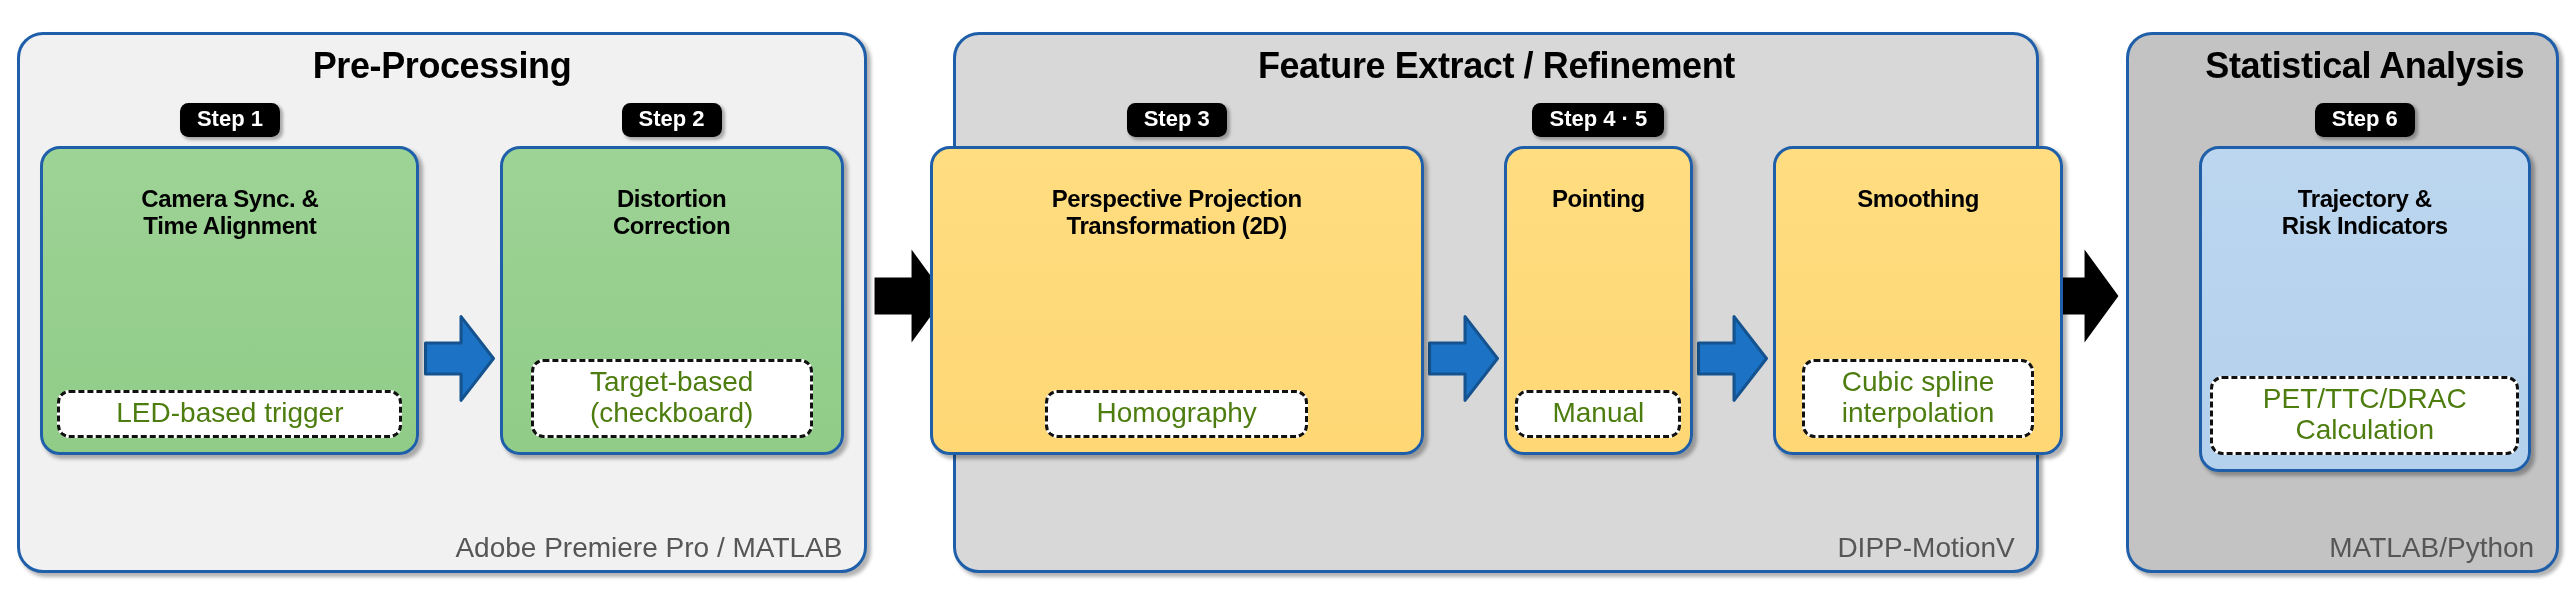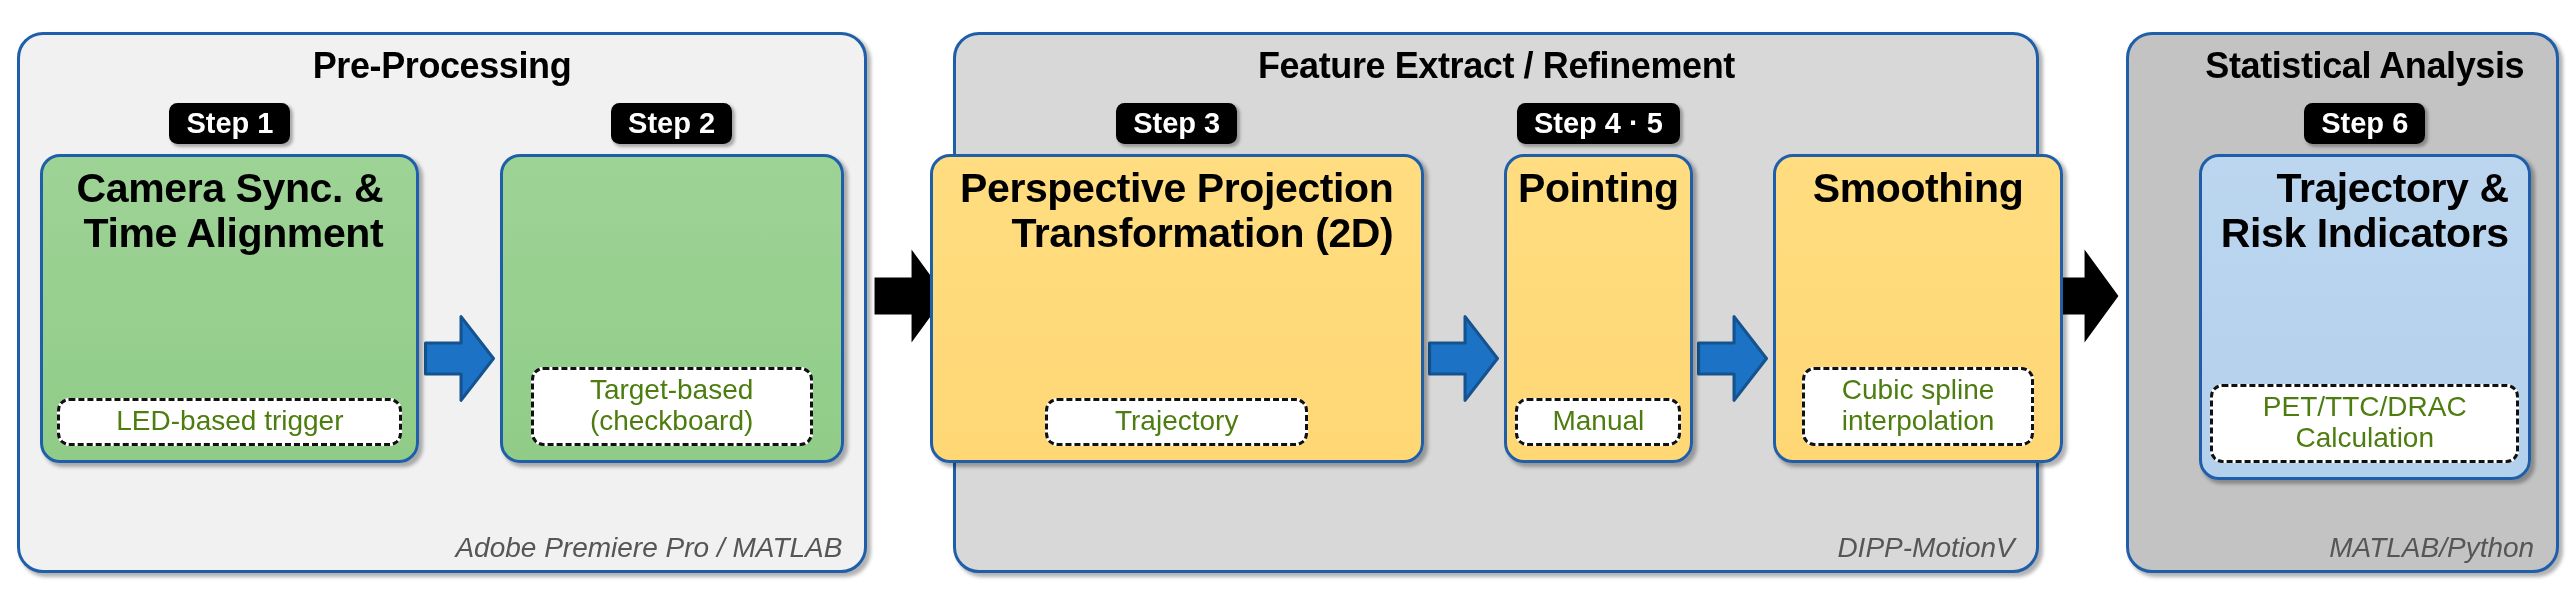--- a/index.html
+++ b/index.html
@@ -61,21 +61,20 @@
     letter-spacing: -0.4px;
     margin-top: 10.8px;
     white-space: nowrap;
   }
 
   .panel-footer {
     position: absolute;
     right: 21.6px;
     bottom: 6.2px;
     font-size: 28px;
-    font-style: italic;
     font-weight: normal;
     color: #565656;
     white-space: nowrap;
   }
 
   
   .steps-row {
     display: flex;
     align-items: flex-start;
     justify-content: center;
@@ -87,21 +86,21 @@
   .step-col {
     display: flex;
     flex-direction: column;
     align-items: center;
     flex: none;
   }
 
   .step-badge {
     background: #000000;
     color: #ffffff;
-    font-size: 29px;
+    font-size: 22px;
     font-weight: bold;
     border-radius: 8.5px;
     padding: 3.1px 17px 5.4px 17px;
     margin-bottom: 9.3px;
     white-space: nowrap;
     box-shadow: 2.3px 2.3px 3.1px rgba(0,0,0,0.30);
     line-height: 1.12;
   }
   .step-badge.spacer-hidden { visibility: hidden; }
 
@@ -116,27 +115,28 @@
     align-items: center;
     justify-content: flex-start;
     padding: 9.3px 12.4px 14px 12.4px;
     position: relative;
   }
   .task-box.green  { background: linear-gradient(#9ed396, #90cc88); }
   .task-box.yellow { background: linear-gradient(#ffdd80, #ffd775); }
   .task-box.blue   { background: linear-gradient(#bcd6ef, #b3d0ec); }
 
   .task-title {
-    font-size: 41px;
+    font-size: 24px;
     font-weight: bold;
     color: #000000;
-    text-align: right;
+    text-align: center;
     line-height: 1.10;
     white-space: pre-line;
     letter-spacing: -0.4px;
+    margin-top: 28px;
   }
 
   .task-sub {
     background: #ffffff;
     border: 3.1px dashed #111111;
     border-radius: 12.4px;
     font-size: 28px;
     color: #4d7c0f;
     text-align: center;
     line-height: 1.12;
@@ -207,20 +207,22 @@
 
       <div class="arrow arrow-blue">
         <svg viewBox="0 0 92 120" preserveAspectRatio="none">
           <polygon points="2,40 48,40 48,6 90,60 48,114 48,80 2,80" fill="#1c72c4" stroke="#14538f" stroke-width="4" stroke-linejoin="round"></polygon>
         </svg>
       </div>
 
       <div class="step-col">
         <div class="step-badge">Step 2</div>
         <div class="task-box green box-s2">
+          <div class="task-title">Distortion
+Correction</div>
           <div class="task-sub">Target-based
 (checkboard)</div>
         </div>
       </div>
 
     </div>
 
     <div class="panel-footer">Adobe Premiere Pro / MATLAB</div>
   </section>
 
@@ -233,21 +235,21 @@
   <section class="panel feature">
     <div class="panel-title">Feature Extract / Refinement</div>
 
     <div class="steps-row">
 
       <div class="step-col">
         <div class="step-badge">Step 3</div>
         <div class="task-box yellow box-s3">
           <div class="task-title">Perspective Projection
 Transformation (2D)</div>
-          <div class="task-sub">Trajectory</div>
+          <div class="task-sub">Homography</div>
         </div>
       </div>
 
       <div class="arrow arrow-blue">
         <svg viewBox="0 0 92 120" preserveAspectRatio="none">
           <polygon points="2,40 48,40 48,6 90,60 48,114 48,80 2,80" fill="#1c72c4" stroke="#14538f" stroke-width="4" stroke-linejoin="round"></polygon>
         </svg>
       </div>
 
       <div class="step-col">

